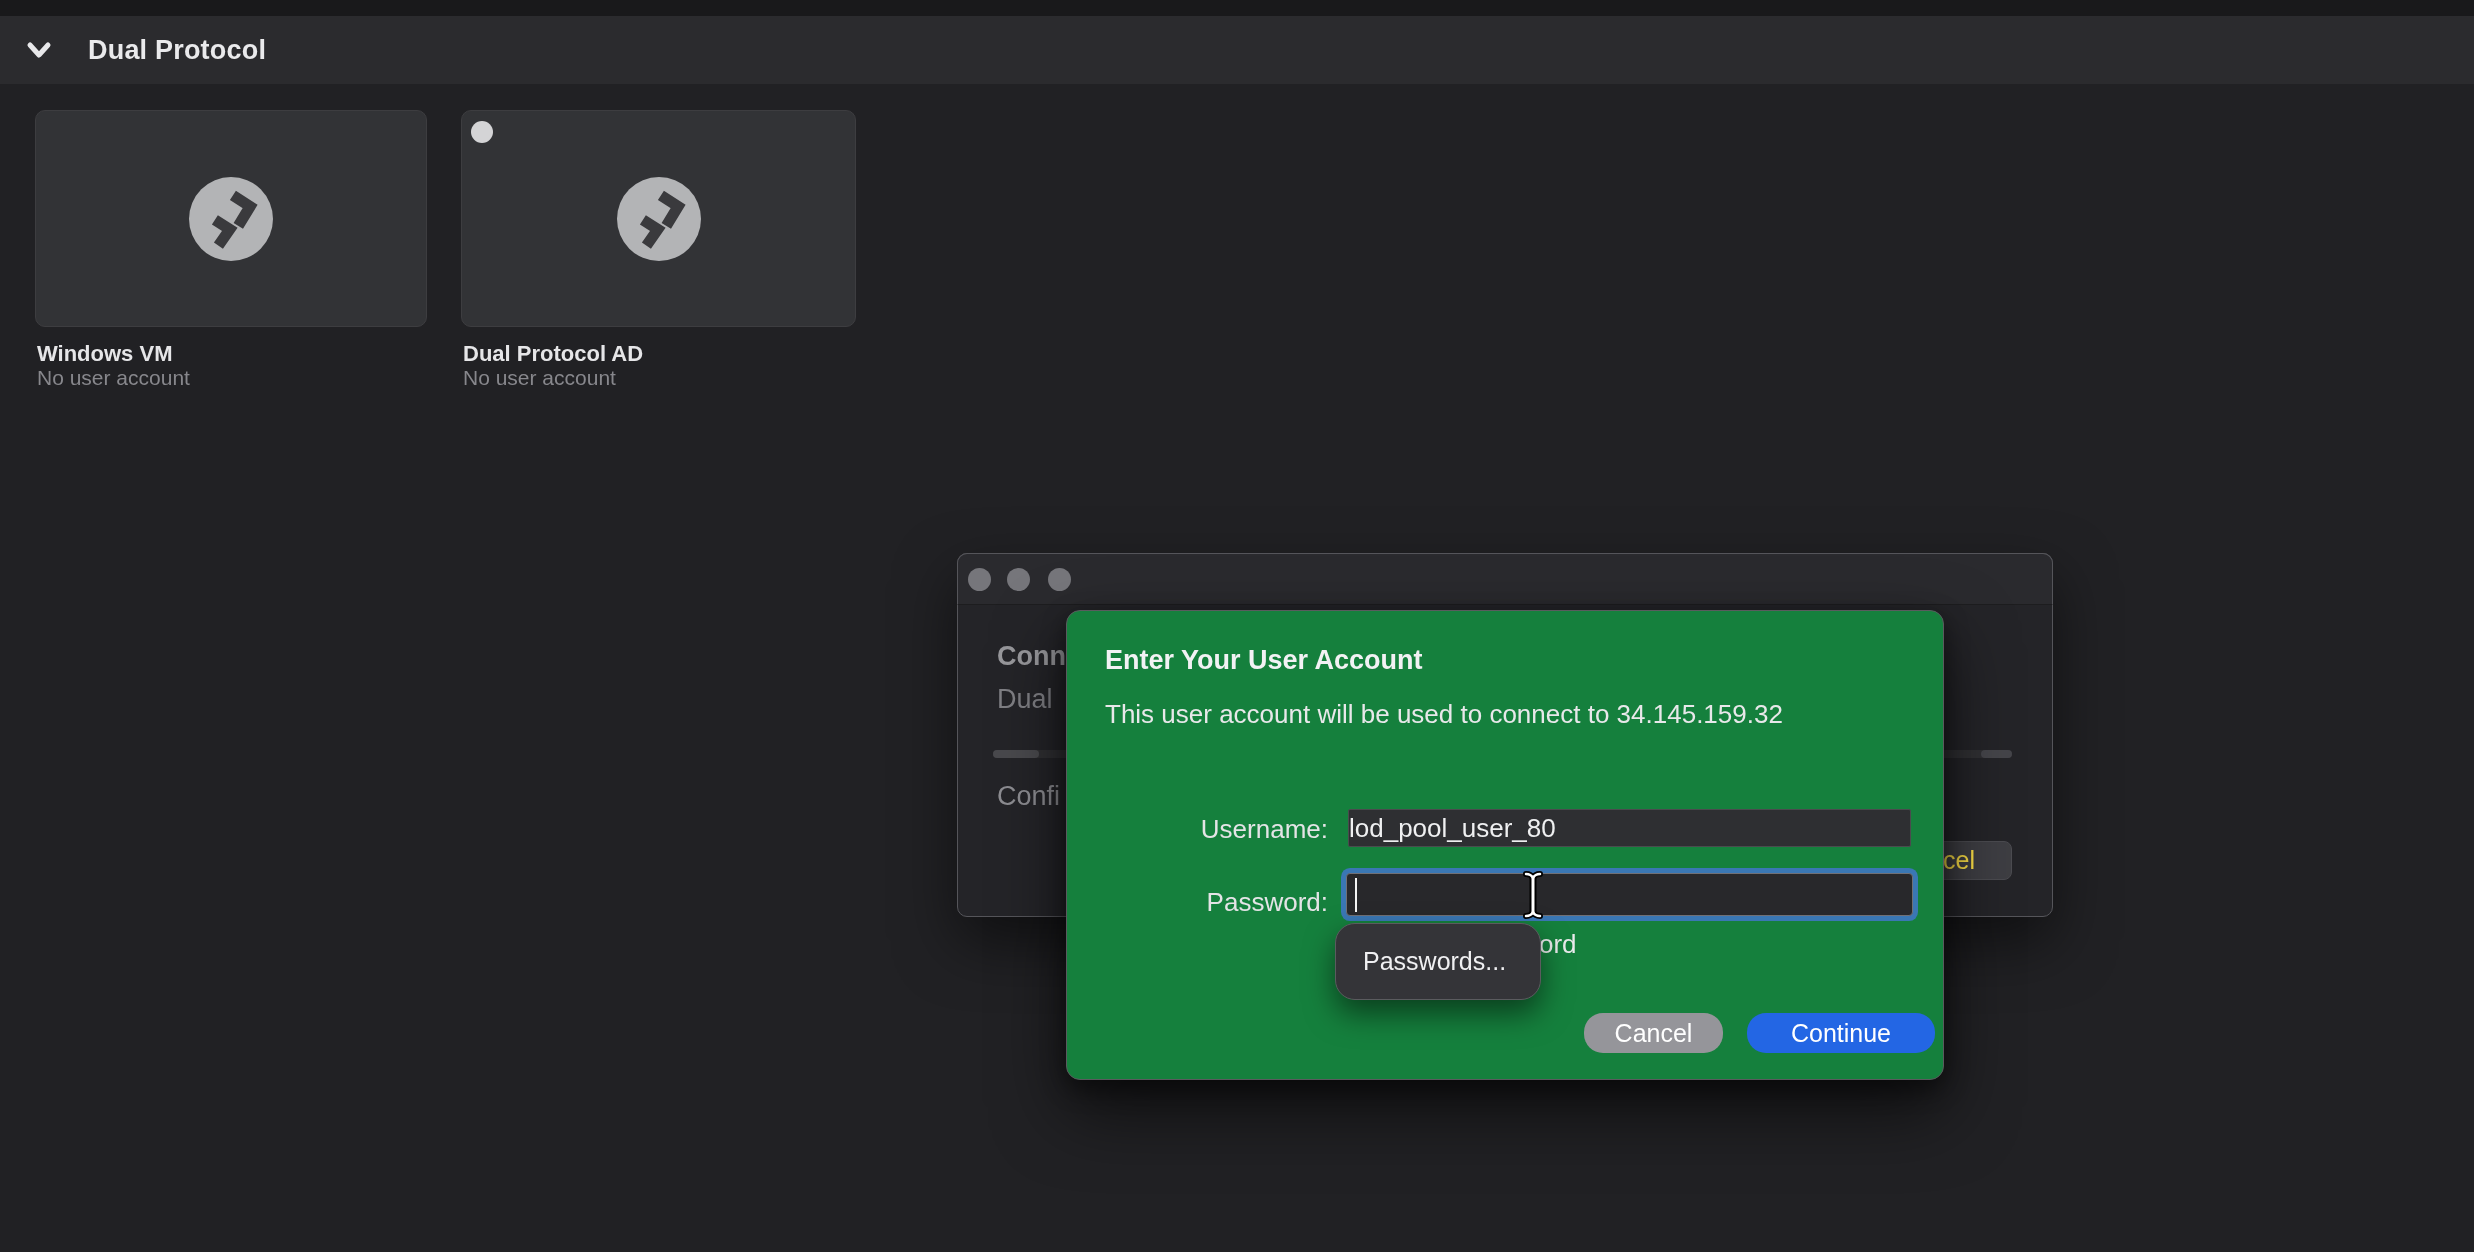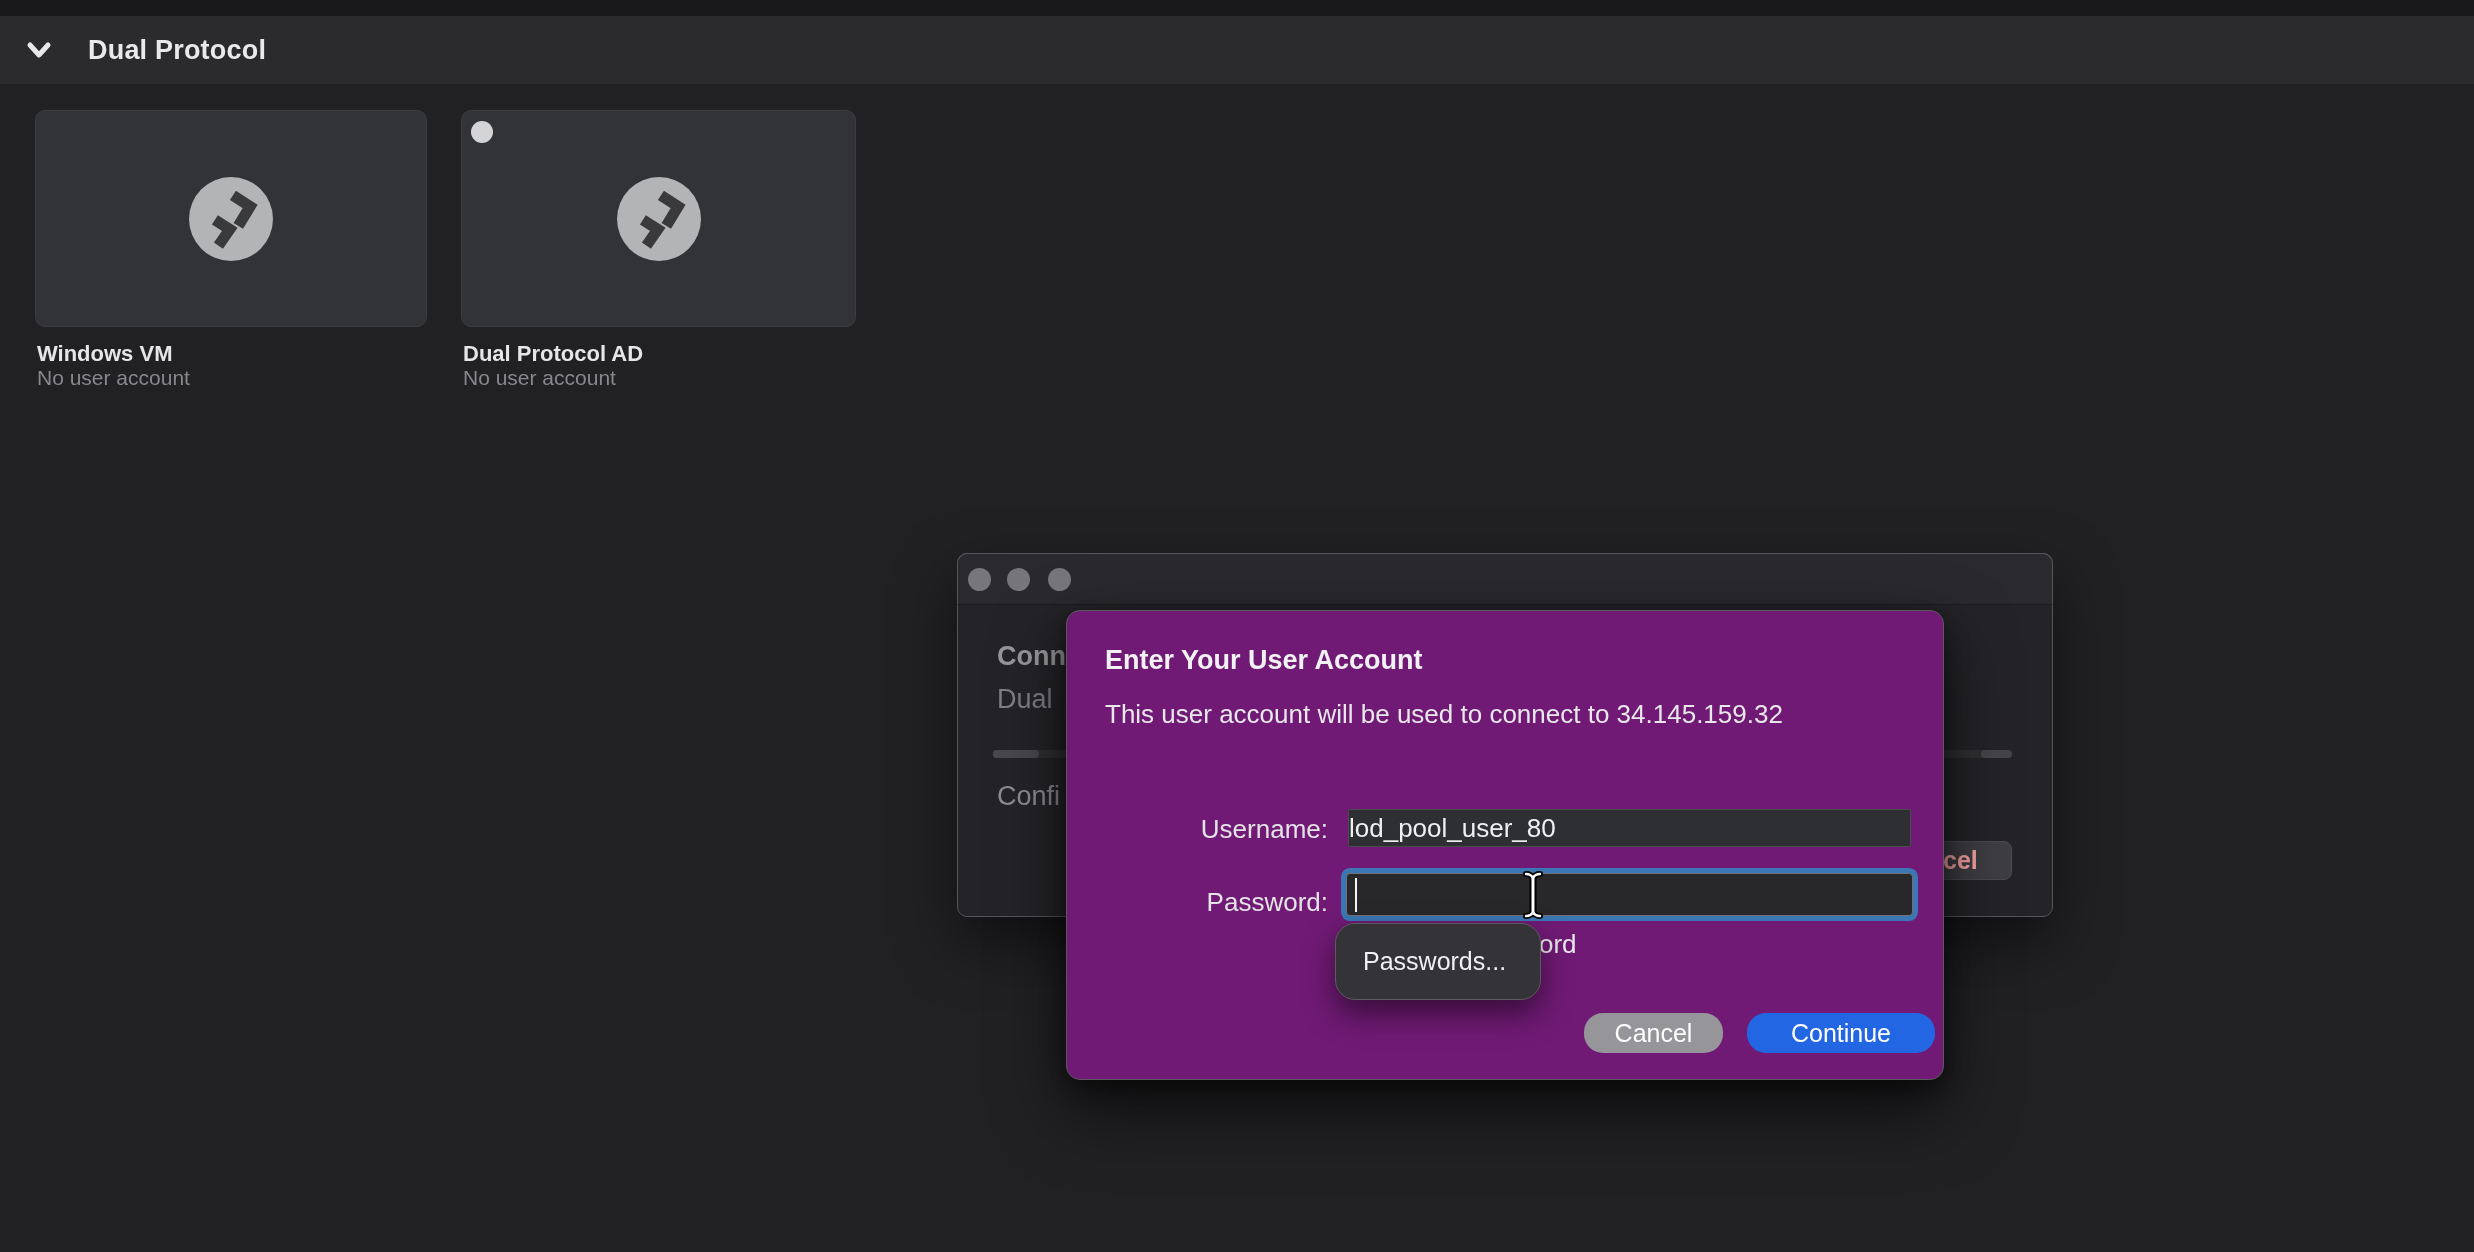--- a/index.html
+++ b/index.html
@@ -38,24 +38,24 @@
     border-radius:10px 10px 0 0;box-sizing:border-box;border:1px solid #55555a;border-bottom:1px solid #1d1d1f;}
   .traffic{top:568px;width:23px;height:23px;border-radius:50%;background:#76767b;cursor:pointer;}
   .tl-1{left:968px;} .tl-2{left:1007px;} .tl-3{left:1048px;}
   .bgw-heading{left:997px;top:641px;font-size:27px;font-weight:bold;color:#97979b;}
   .bgw-sub{left:997px;top:684px;width:60px;height:34px;overflow:hidden;font-size:27px;color:#7f7f84;white-space:nowrap;}
   .bgw-status{left:997px;top:781px;font-size:27px;color:#8d8d92;}
   .progress-track{left:993px;top:750px;width:1019px;height:8px;background:#303033;border-radius:4px;}
   .progress-chunk-l{left:993px;top:750px;width:46px;height:8px;background:#49494d;border-radius:4px;}
   .progress-chunk-r{left:1981px;top:750px;width:31px;height:8px;background:#45454a;border-radius:4px;}
   .bg-cancel{left:1898px;top:841px;width:114px;height:39px;background:#3e3e43;border:1px solid #4b4b50;
-    border-radius:8px;box-sizing:border-box;font-size:25px;color:#fca5a5;line-height:37px;padding-left:44px;cursor:pointer;font-weight:bold;}
+    border-radius:8px;box-sizing:border-box;font-size:25px;color:#fde047;line-height:37px;padding-left:44px;cursor:pointer;}
 
   
-  .dialog{left:1066px;top:610px;width:878px;height:470px;background:#701a75;
+  .dialog{left:1066px;top:610px;width:878px;height:470px;background:#15803d;
     border:1px solid #5a5a5e;border-radius:14px;box-sizing:border-box;z-index:10;
     box-shadow:0 30px 70px rgba(0,0,0,.6), 0 8px 25px rgba(0,0,0,.45);}
   .dialog .abs{position:absolute;}
   .dlg-title{left:38px;top:34px;font-size:27px;font-weight:bold;color:#f2f2f4;}
   .dlg-body{left:38px;top:88px;width:780px;font-size:26px;color:#e8e8ea;line-height:31px;}
   .field-label{left:38px;width:223px;text-align:right;font-size:26px;color:#e4e4e6;}
   .lbl-user{top:203px;} .lbl-pass{top:276px;}
   .field-user{left:281px;top:198px;width:563px;height:38px;background:#2e2f32;border:1px solid #4a4b4e;
     box-sizing:border-box;border-radius:2px;font-size:26px;color:#eff0f1;line-height:36px;}
   .field-pass{left:279px;top:262px;width:567px;height:43px;background:#28282b;border:1px solid #707076;

